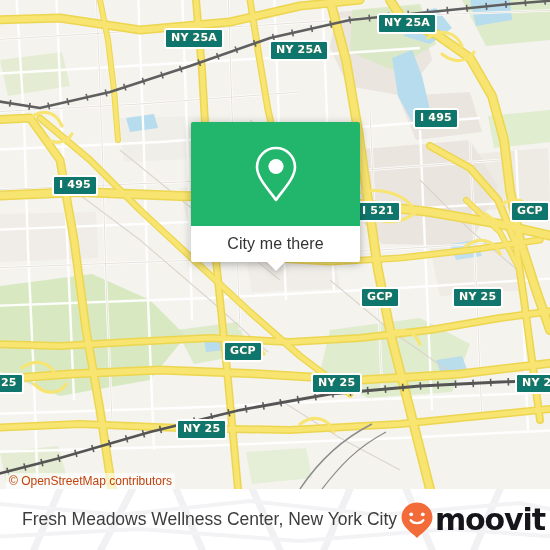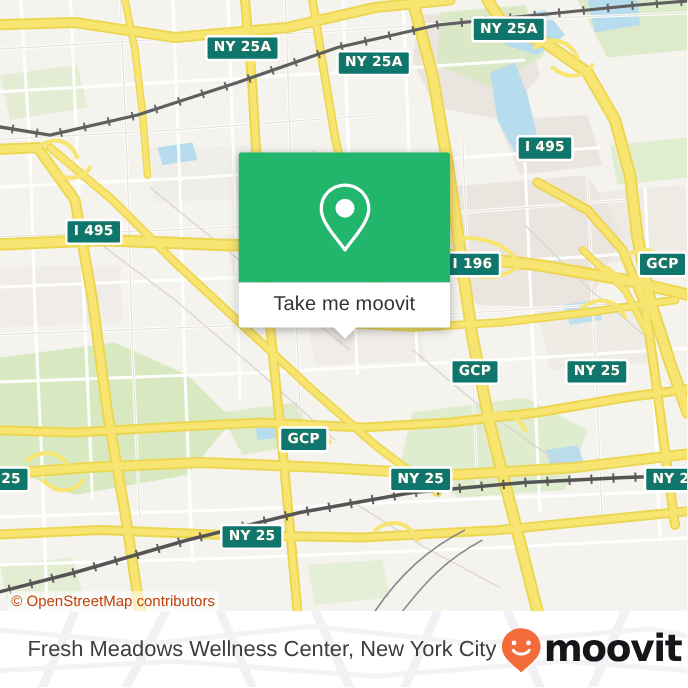--- a/index.html
+++ b/index.html
@@ -307,41 +307,41 @@
         </g>
 
       </g>
     </svg>
 
     <div class="shield" style="left:164px; top:28px;">NY 25A</div>
     <div class="shield" style="left:269px; top:40px;">NY 25A</div>
     <div class="shield" style="left:377px; top:13px;">NY 25A</div>
     <div class="shield" style="left:413px; top:108px;">I 495</div>
     <div class="shield" style="left:52px;  top:175px;">I 495</div>
-    <div class="shield" style="left:355px; top:201px;">I 196</div>
+    <div class="shield" style="left:355px; top:201px;">I 521</div>
     <div class="shield" style="left:510px; top:201px;">GCP</div>
     <div class="shield" style="left:360px; top:287px;">GCP</div>
     <div class="shield" style="left:452px; top:287px;">NY 25</div>
     <div class="shield" style="left:223px; top:341px;">GCP</div>
     <div class="shield" style="left:311px; top:373px;">NY 25</div>
     <div class="shield" style="left:515px; top:373px;">NY 24</div>
     <div class="shield" style="left:176px; top:419px;">NY 25</div>
     <div class="shield" style="left:-6px;  top:373px;">25</div>
 
     <div id="osm-attrib">© OpenStreetMap contributors</div>
 
     <div id="popup">
       <div id="popup-top">
         <svg width="46" height="58" viewBox="0 0 46 58">
           <path d="M23 3 C12.5 3 4 11.5 4 22 C4 33 16 45 23 55 C30 45 42 33 42 22 C42 11.5 33.5 3 23 3 Z" fill="none" stroke="#ffffff" stroke-width="2.6" stroke-linejoin="round"></path>
           <circle cx="23" cy="21.5" r="7.6" fill="#ffffff"></circle>
         </svg>
       </div>
       <div id="popup-bottom">
-        <span id="popup-label">Take me moovit</span>
+        <span id="popup-label">City me there</span>
         <div id="popup-tail"></div>
       </div>
     </div>
   </div>
 
   <div id="footer">
 
     <svg id="footer-watermark" viewBox="0 0 550 61" xmlns="http://www.w3.org/2000/svg">
       <g fill="none" stroke="#f1f1f3" stroke-width="7">
         <path d="M30 70 L66 -14"></path>

